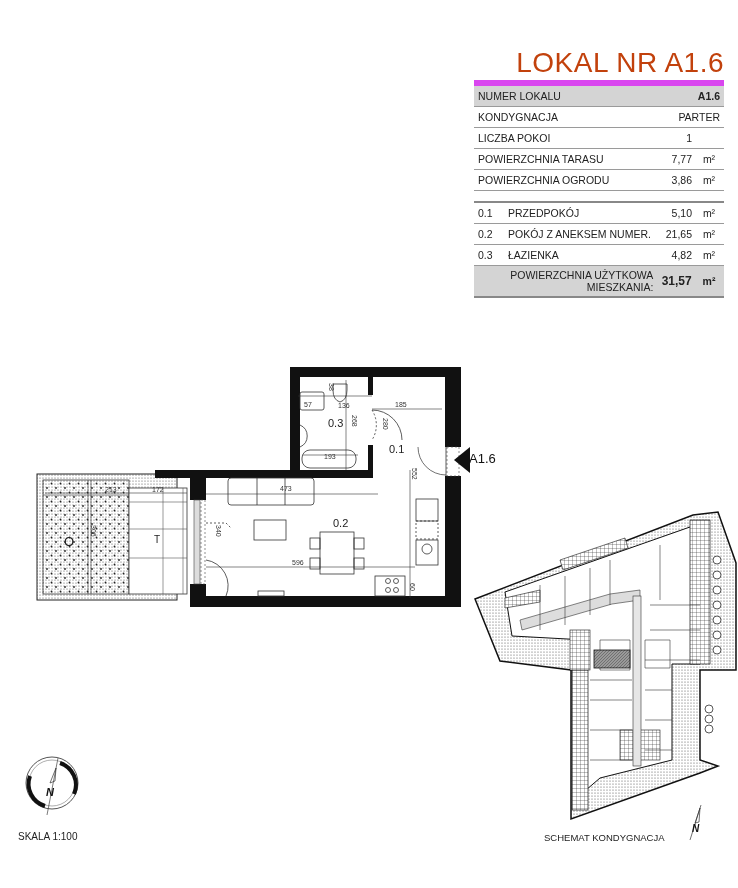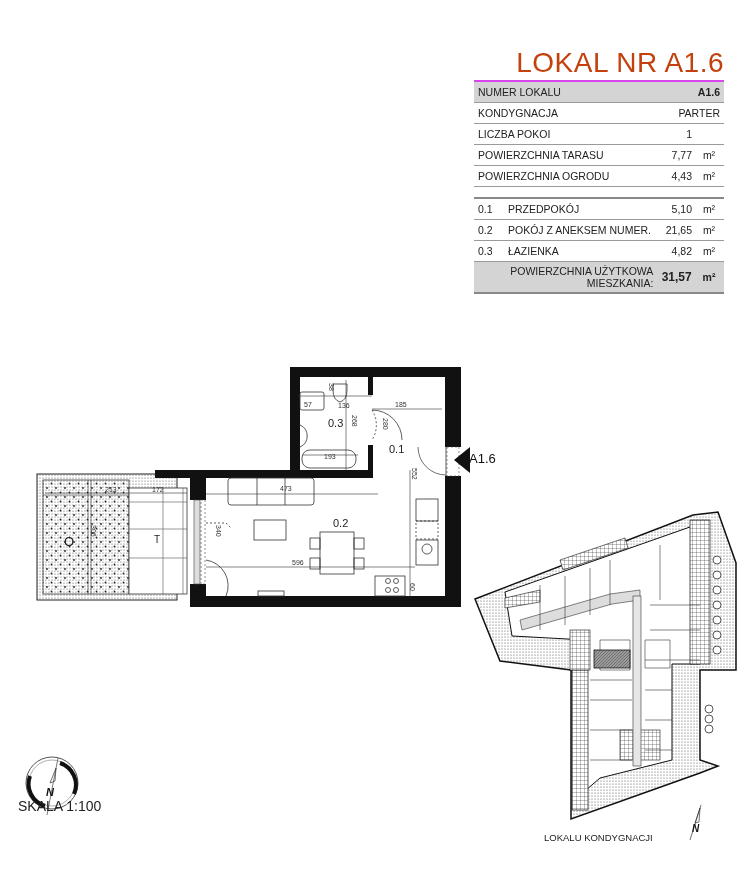--- a/index.html
+++ b/index.html
@@ -1,30 +1,30 @@
 <!DOCTYPE html>
 <html><head>
 <meta charset="utf-8">
 <style>
   html, body { margin: 0; padding: 0; background: #ffffff; }
   body { width: 738px; height: 888px; position: relative; overflow: hidden; font-family: "Liberation Sans", sans-serif; color: #111; }
   .title { position: absolute; right: 14px; top: 6px; font-size: 28px; letter-spacing: 0.5px; font-weight: normal; color: #c2410c; margin-top: 41px; }
   .info-table { position: absolute; left: 474px; top: 80px; width: 250px; border-collapse: collapse; font-size: 10.5px; }
   .info-table td { padding: 0 4px; height: 20px; border-bottom: 1px solid #9a9a9a; vertical-align: middle; white-space: nowrap; color: #222; }
-  .info-table tr.top td { border-top: 2px solid #d946ef; margin-top: 12px; }
+  .info-table tr.top td { border-top: 6px solid #d946ef; margin-top: 12px; }
   .info-table tr.shaded td { background: #d4d4d4; }
   .info-table td.val { text-align: right; }
   .info-table td.unit { width: 22px; text-align: center; padding-left: 2px; }
   .info-table td.num { width: 22px; }
   .info-table tr.bold td.val, .info-table tr.bold td.unit { font-weight: bold; }
   .info-table tr.total td { height: 30px; font-size: 10.5px; line-height: 12px; }
   .info-table tr.total td.val { font-size: 12px; font-weight: bold; text-align: center; }
   .info-table tr.gap td { height: 10px; border-bottom: 2px solid #888; }
   .plan { position: absolute; left: 0; top: 0; }
-  .label-scale { position: absolute; left: 18px; top: 798px; font-size: 14px; color: #222; }
+  .label-scale { position: absolute; left: 18px; top: 831px; font-size: 10px; color: #222; }
   .label-schema { position: absolute; left: 544px; top: 832px; font-size: 9.5px; color: #222; }
   .entrance-label { position: absolute; left: 469px; top: 451px; font-size: 13px; color: #111; }
 </style>
 </head>
 <body>
 
 <div class="title">LOKAL NR A1.6</div>
 
 <table class="info-table">
   <tbody>
@@ -41,21 +41,21 @@
     <td class="val">1</td>
     <td class="unit"></td>
   </tr>
   <tr>
     <td colspan="2">POWIERZCHNIA TARASU</td>
     <td class="val">7,77</td>
     <td class="unit">m²</td>
   </tr>
   <tr>
     <td colspan="2">POWIERZCHNIA OGRODU</td>
-    <td class="val">4,43</td>
+    <td class="val">3,86</td>
     <td class="unit">m²</td>
   </tr>
   <tr class="gap">
         <td colspan="4" style="border-bottom:2px solid #888;"></td>
       </tr>
   <tr>
     <td class="num">0.1</td>
     <td>PRZEDPOKÓJ</td>
     <td class="val">5,10</td>
     <td class="unit">m²</td>
@@ -278,13 +278,13 @@
     </g>
 
     <line x1="690" y1="840" x2="701" y2="805" stroke="#333" stroke-width="0.7"></line>
     <path d="M700 808 L695 823 L699 822 Z" fill="none" stroke="#333" stroke-width="0.7"></path>
     <text x="692" y="832" font-size="10" font-weight="bold" font-style="italic" fill="#111">N</text>
   </g>
 </svg>
 
 <div class="entrance-label">A1.6</div>
 <div class="label-scale">SKALA 1:100</div>
-<div class="label-schema">LOKALU KONDYGNACJI</div>
+<div class="label-schema">SCHEMAT KONDYGNACJA</div>
 
 </body></html>

